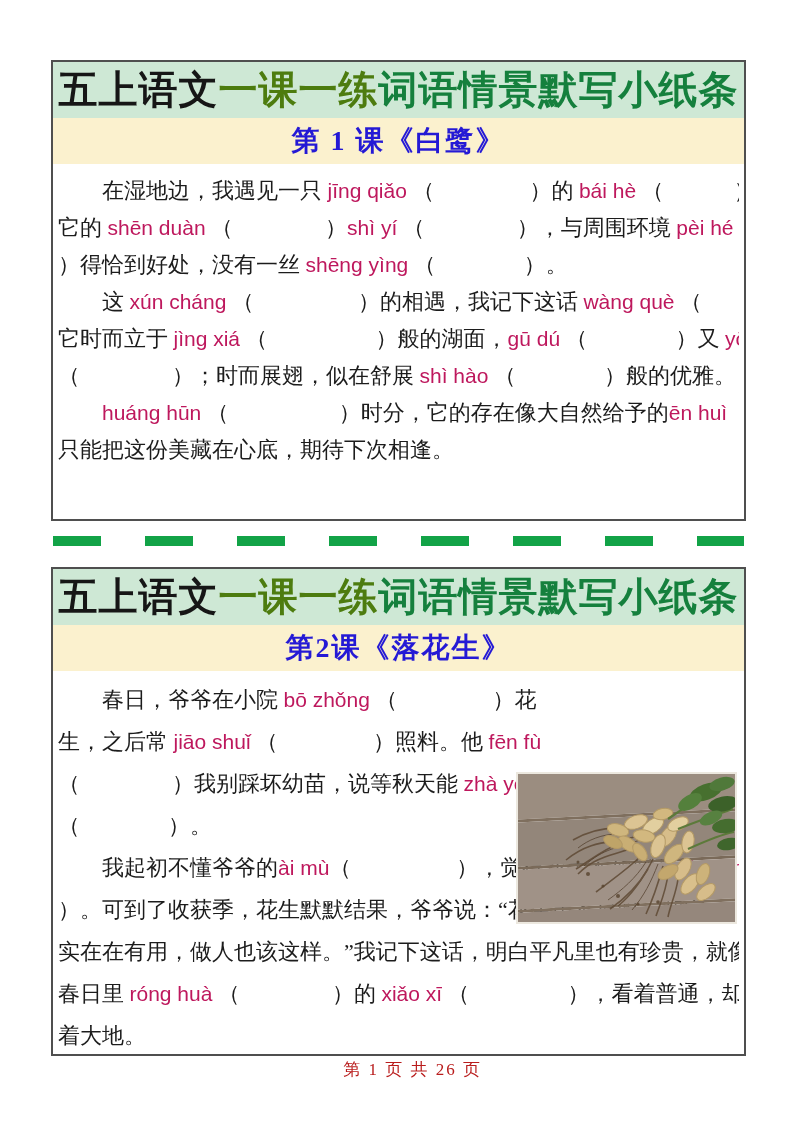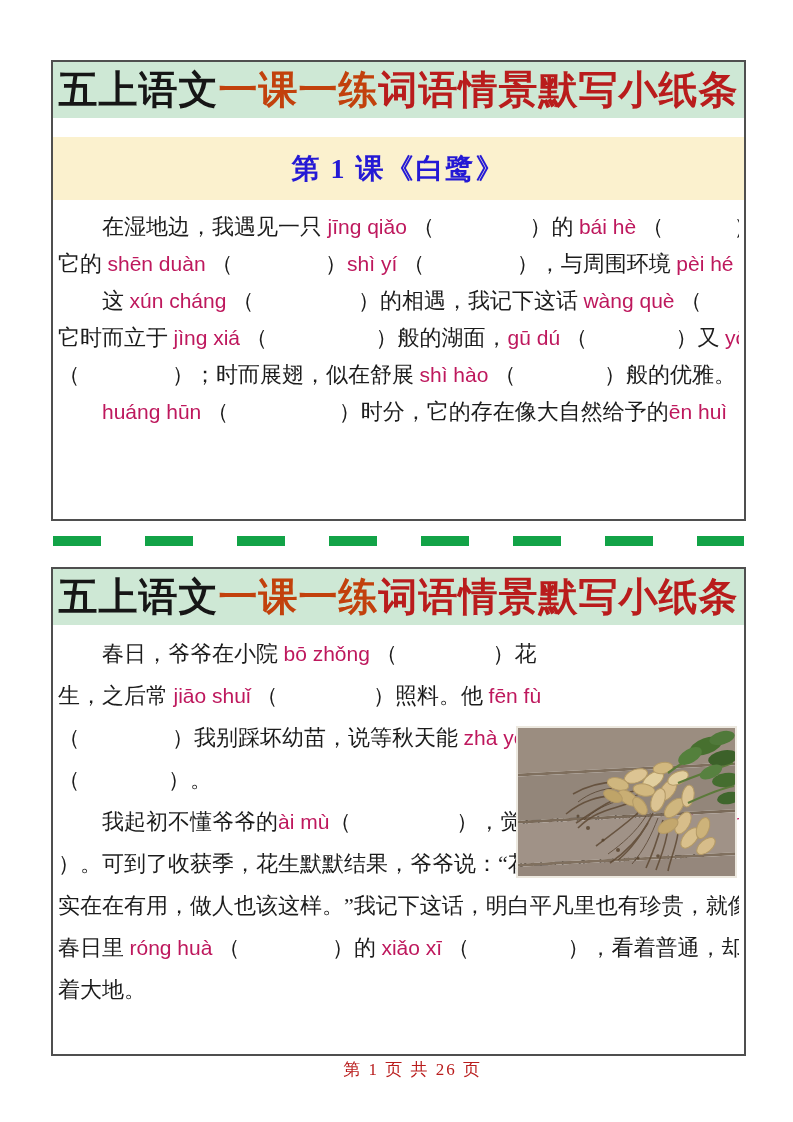--- a/index.html
+++ b/index.html
@@ -6,25 +6,25 @@
   .page{position:relative;width:793px;height:1122px;background:#ffffff;overflow:hidden;
         font-family:"Liberation Serif","DejaVu Serif",serif;}
   .card{position:absolute;left:51px;width:695px;border:2px solid #4f4f4f;background:#ffffff;
         box-sizing:border-box;overflow:hidden;}
   #card1{top:60px;height:461px;}
   #card2{top:567px;height:489px;}
 
   .band-title{height:56px;background:#cee8d5;display:flex;align-items:center;justify-content:center;
         font-weight:bold;font-size:39px;letter-spacing:1px;white-space:nowrap;}
   .t-black{color:#161616;}
-  .t-green{color:#c2410c;}
-  .t-red{color:#b91c1c;}
+  .t-green{color:#4d7c0f;}
+  .t-red{color:#15803d;}
 
-  .band-lesson{height:63px;background:#fbf1ce;display:flex;align-items:center;justify-content:center;
-        font-weight:bold;font-size:28px;letter-spacing:2px;color:#2419d5;margin-top:19px;}
+  .band-lesson{height:46px;background:#fbf1ce;display:flex;align-items:center;justify-content:center;
+        font-weight:bold;font-size:28px;letter-spacing:2px;color:#2419d5;}
 
   .body{position:relative;padding:8px 5px 0 5px;}
   .line{white-space:nowrap;overflow:hidden;font-size:22px;color:#1c1c1c;}
   .s1 .line{line-height:37px;}
   .s2 .line{line-height:42px;}
   .line.indent{padding-left:44px;}
   .py{font-family:"Liberation Sans","DejaVu Sans",sans-serif;color:#be185d;font-size:21px;}
   .blank{display:inline-block;height:1px;}
 
   .dashes{position:absolute;left:53px;top:536px;width:691px;height:10px;
@@ -45,35 +45,38 @@
   <section class="card s1" id="card1">
     <div class="band-title">
       <span class="t-black">五上语文</span>
       <span class="t-green">一课一练</span>
       <span class="t-red">词语情景默写小纸条</span>
     </div>
     <div class="band-lesson">第 1 课《白鹭》</div>
     <div class="body">
         <div class="line indent"><span class="cn">在湿地边，我遇见一只 </span><span class="py">jīng qiǎo</span><span class="cn"> （</span><span class="blank" style="width: 95px;"></span><span class="cn">）的 </span><span class="py">bái hè</span><span class="cn"> （</span><span class="blank" style="width: 70px;"></span><span class="cn">）。</span></div>
         <div class="line"><span class="cn">它的 </span><span class="py">shēn duàn</span><span class="cn"> （</span><span class="blank" style="width: 92px;"></span><span class="cn">）</span><span class="py">shì yí</span><span class="cn"> （</span><span class="blank" style="width: 92px;"></span><span class="cn">），与周围环境 </span><span class="py">pèi hé</span><span class="cn"> （</span></div>
+        <div class="line"><span class="cn">）得恰到好处，没有一丝 </span><span class="py">shēng yìng</span><span class="cn"> （</span><span class="blank" style="width: 88px;"></span><span class="cn">）。</span></div>
         <div class="line indent"><span class="cn">这 </span><span class="py">xún cháng</span><span class="cn"> （</span><span class="blank" style="width: 104px;"></span><span class="cn">）的相遇，我记下这话 </span><span class="py">wàng què</span><span class="cn"> （</span><span class="blank" style="width: 96px;"></span></div>
         <div class="line"><span class="cn">它时而立于 </span><span class="py">jìng xiá</span><span class="cn"> （</span><span class="blank" style="width: 108px;"></span><span class="cn">）般的湖面，</span><span class="py">gū dú</span><span class="cn"> （</span><span class="blank" style="width: 88px;"></span><span class="cn">）又 </span><span class="py">yōu rán</span></div>
         <div class="line"><span class="cn">（</span><span class="blank" style="width: 92px;"></span><span class="cn">）；时而展翅，似在舒展 </span><span class="py">shì hào</span><span class="cn"> （</span><span class="blank" style="width: 88px;"></span><span class="cn">）般的优雅。</span></div>
         <div class="line indent"><span class="py">huáng hūn</span><span class="cn"> （</span><span class="blank" style="width: 110px;"></span><span class="cn">）时分，它的存在像大自然给予的</span><span class="py">ēn huì</span><span class="cn"> （</span></div>
+        <div class="line"><span class="cn">只能把这份美藏在心底，期待下次相逢。</span></div>
       </div>
   </section>
 
   <div class="dashes"></div>
 
   <section class="card s2" id="card2">
     <div class="band-title">
       <span class="t-black">五上语文</span>
       <span class="t-green">一课一练</span>
       <span class="t-red">词语情景默写小纸条</span>
     </div>
+    <div class="band-lesson">第2课《落花生》</div>
     <div class="body">
       <div class="photo">
         <svg width="217" height="148" viewBox="0 0 217 148" xmlns="http://www.w3.org/2000/svg">
           <g transform="rotate(-3 108 74)">
             <rect x="-10" y="-10" width="240" height="50" fill="#9b8d80"></rect>
             <rect x="-10" y="40" width="240" height="3" fill="#7f6f5e"></rect>
             <rect x="-10" y="43" width="240" height="44" fill="#93867a"></rect>
             <rect x="-10" y="87" width="240" height="3" fill="#7a6a59"></rect>
             <rect x="-10" y="90" width="240" height="40" fill="#a09287"></rect>
             <rect x="-10" y="130" width="240" height="3" fill="#80705f"></rect>

